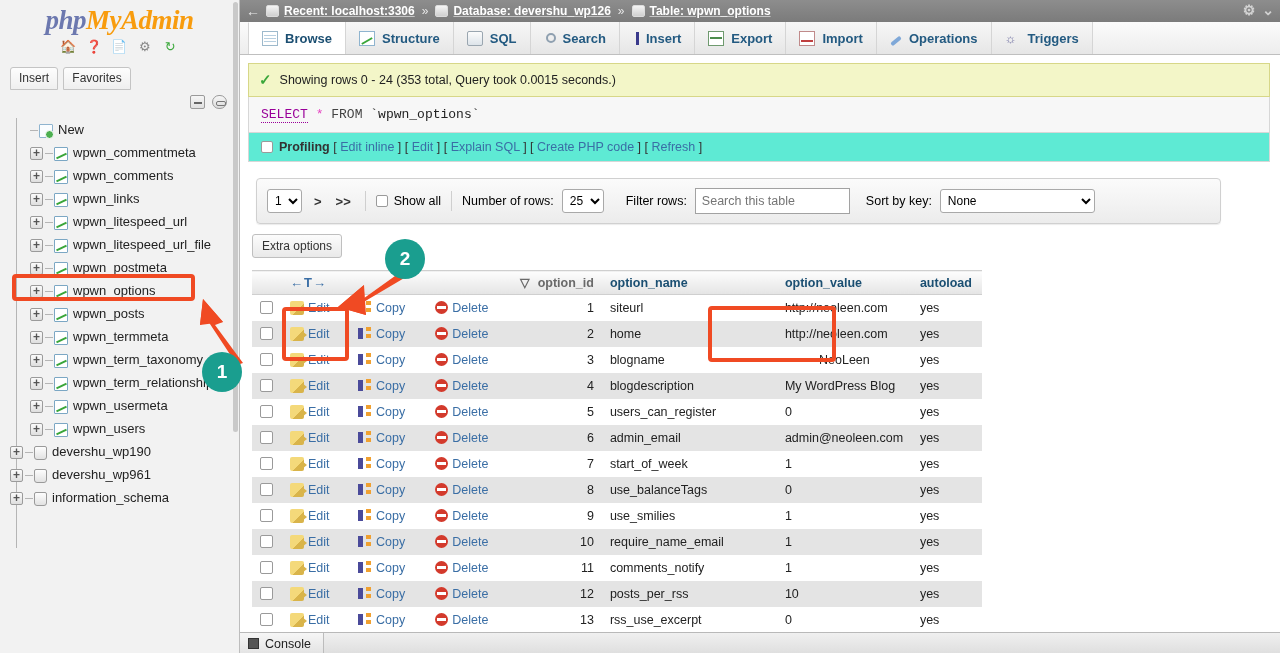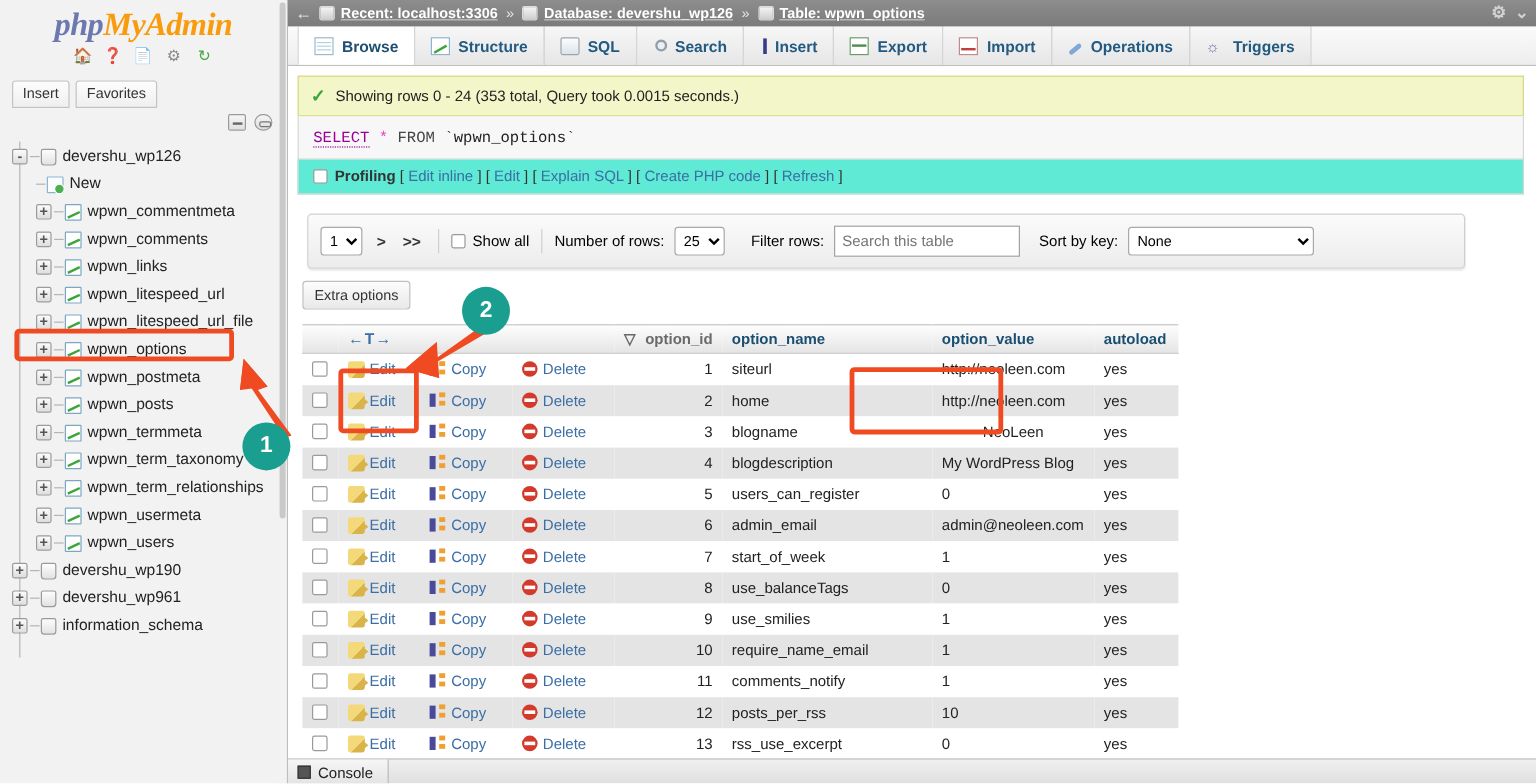--- a/index.html
+++ b/index.html
@@ -348,46 +348,43 @@
     </div>
 
     <div class="sb-tools">
       <span class="collapse-box"></span>
       <span class="link-ico"></span>
     </div>
 
     <div id="db-tree">
       <div class="tree-stem" style="top:0;height:430px;"></div>
 
-      <div class="tree-row">
-        <span class="exp">-</span><span class="dash"></span><span class="dbico"></span><span>devershu_wp126</span>
-      </div>
       <div class="tree-row lvl2">
         <span class="dash"></span><span class="newico"></span><span>New</span>
       </div>
       <div class="tree-row lvl2b">
         <span class="exp">+</span><span class="dash"></span><span class="tblico"></span><span>wpwn_commentmeta</span>
       </div>
       <div class="tree-row lvl2b">
         <span class="exp">+</span><span class="dash"></span><span class="tblico"></span><span>wpwn_comments</span>
       </div>
       <div class="tree-row lvl2b">
         <span class="exp">+</span><span class="dash"></span><span class="tblico"></span><span>wpwn_links</span>
       </div>
       <div class="tree-row lvl2b">
         <span class="exp">+</span><span class="dash"></span><span class="tblico"></span><span>wpwn_litespeed_url</span>
       </div>
       <div class="tree-row lvl2b">
         <span class="exp">+</span><span class="dash"></span><span class="tblico"></span><span>wpwn_litespeed_url_file</span>
       </div>
       <div class="tree-row lvl2b">
+        <span class="exp">+</span><span class="dash"></span><span class="tblico"></span><span>wpwn_postmeta</span>
+      </div>
+      <div class="tree-row lvl2b">
         <span class="exp">+</span><span class="dash"></span><span class="tblico"></span><span>wpwn_options</span>
-      </div>
-      <div class="tree-row lvl2b">
-        <span class="exp">+</span><span class="dash"></span><span class="tblico"></span><span>wpwn_postmeta</span>
       </div>
       <div class="tree-row lvl2b">
         <span class="exp">+</span><span class="dash"></span><span class="tblico"></span><span>wpwn_posts</span>
       </div>
       <div class="tree-row lvl2b">
         <span class="exp">+</span><span class="dash"></span><span class="tblico"></span><span>wpwn_termmeta</span>
       </div>
       <div class="tree-row lvl2b">
         <span class="exp">+</span><span class="dash"></span><span class="tblico"></span><span>wpwn_term_taxonomy</span>
       </div>

